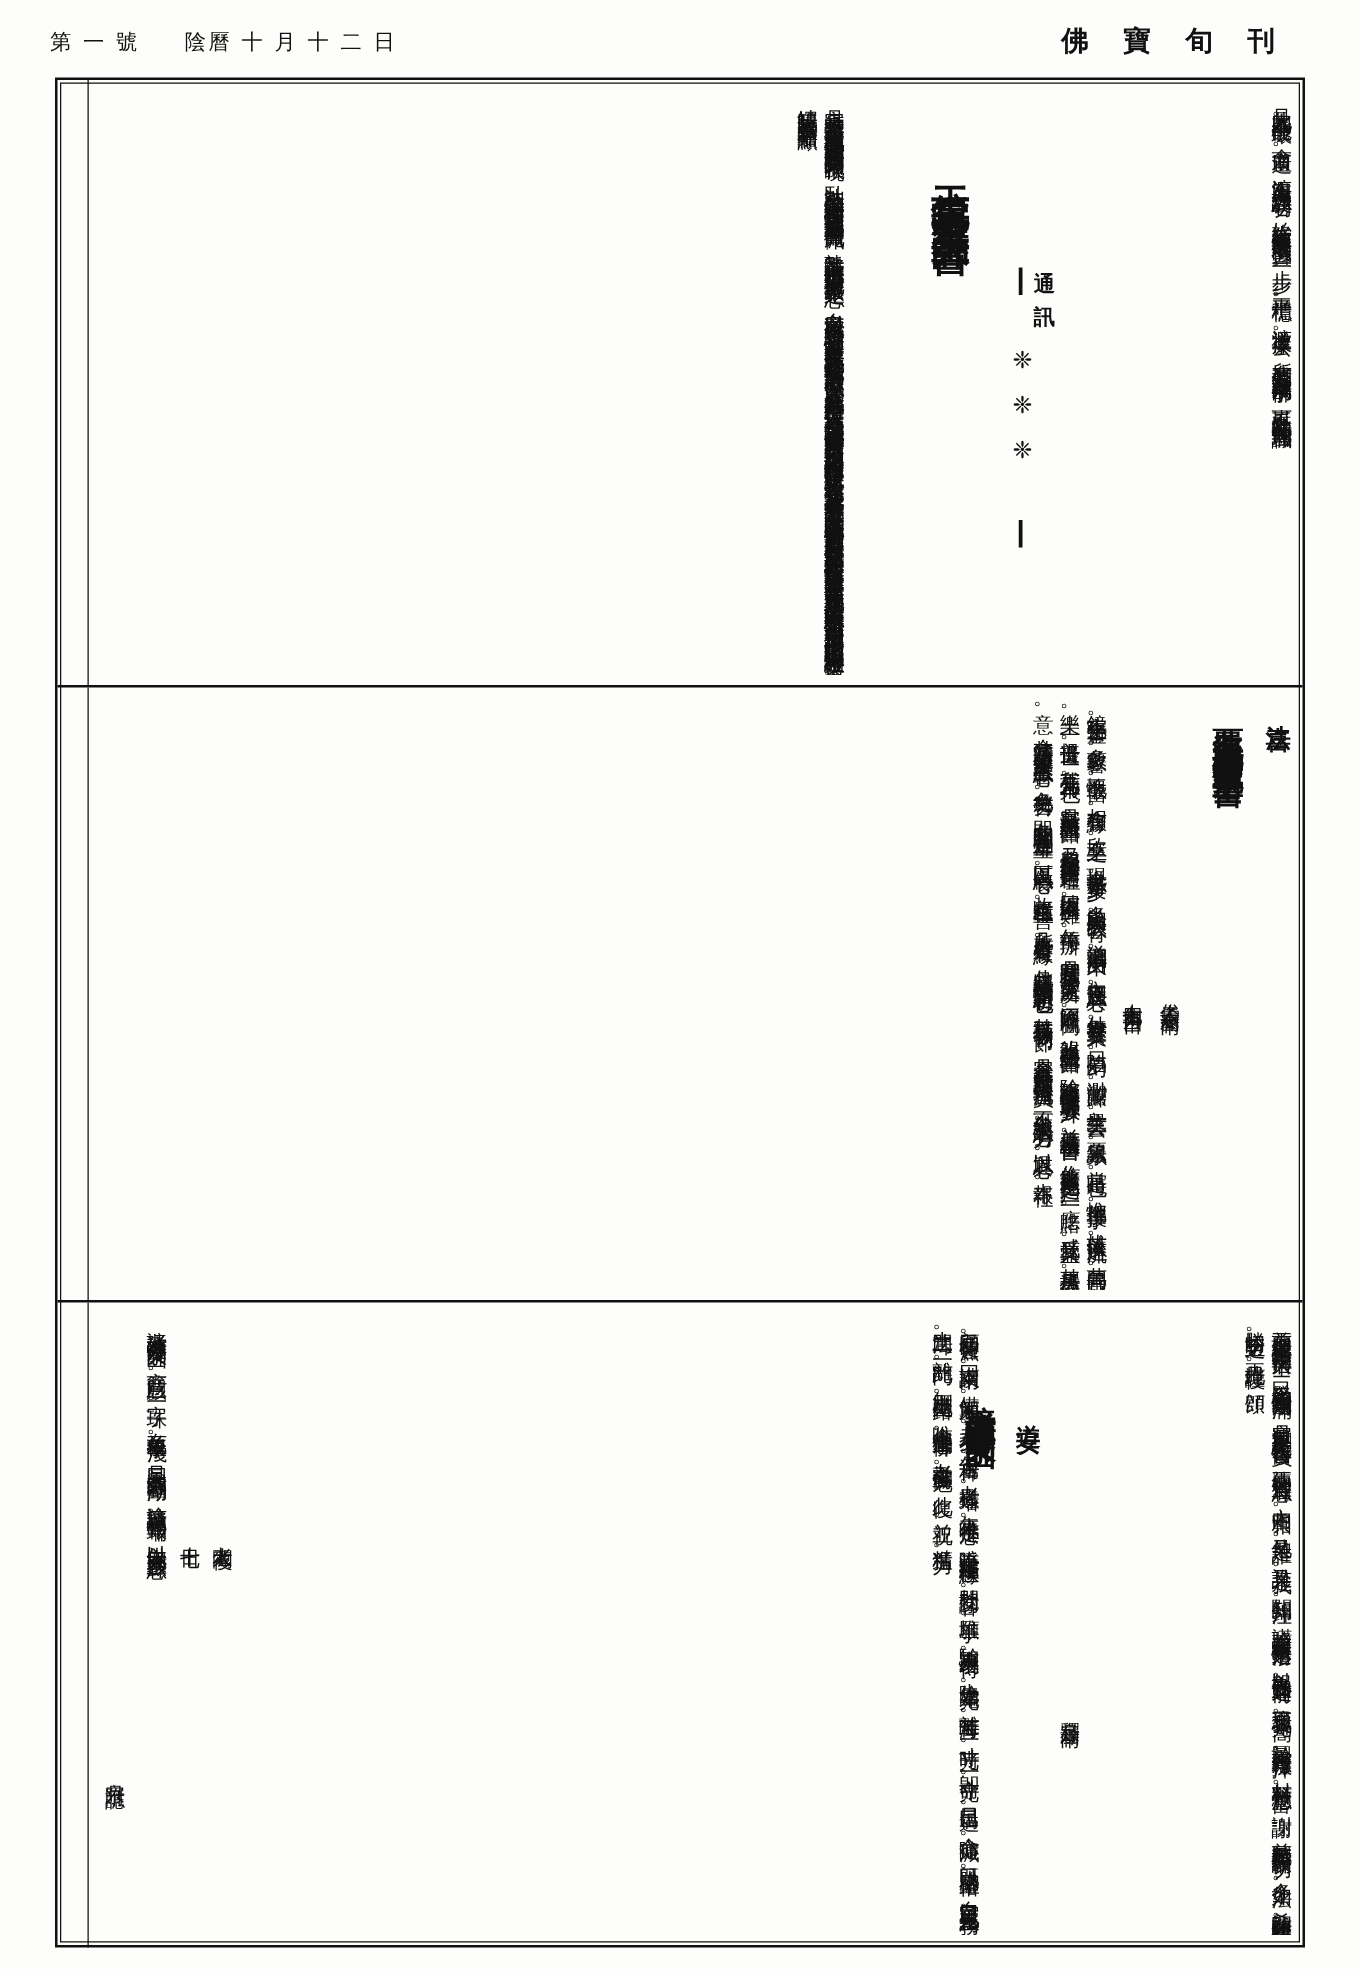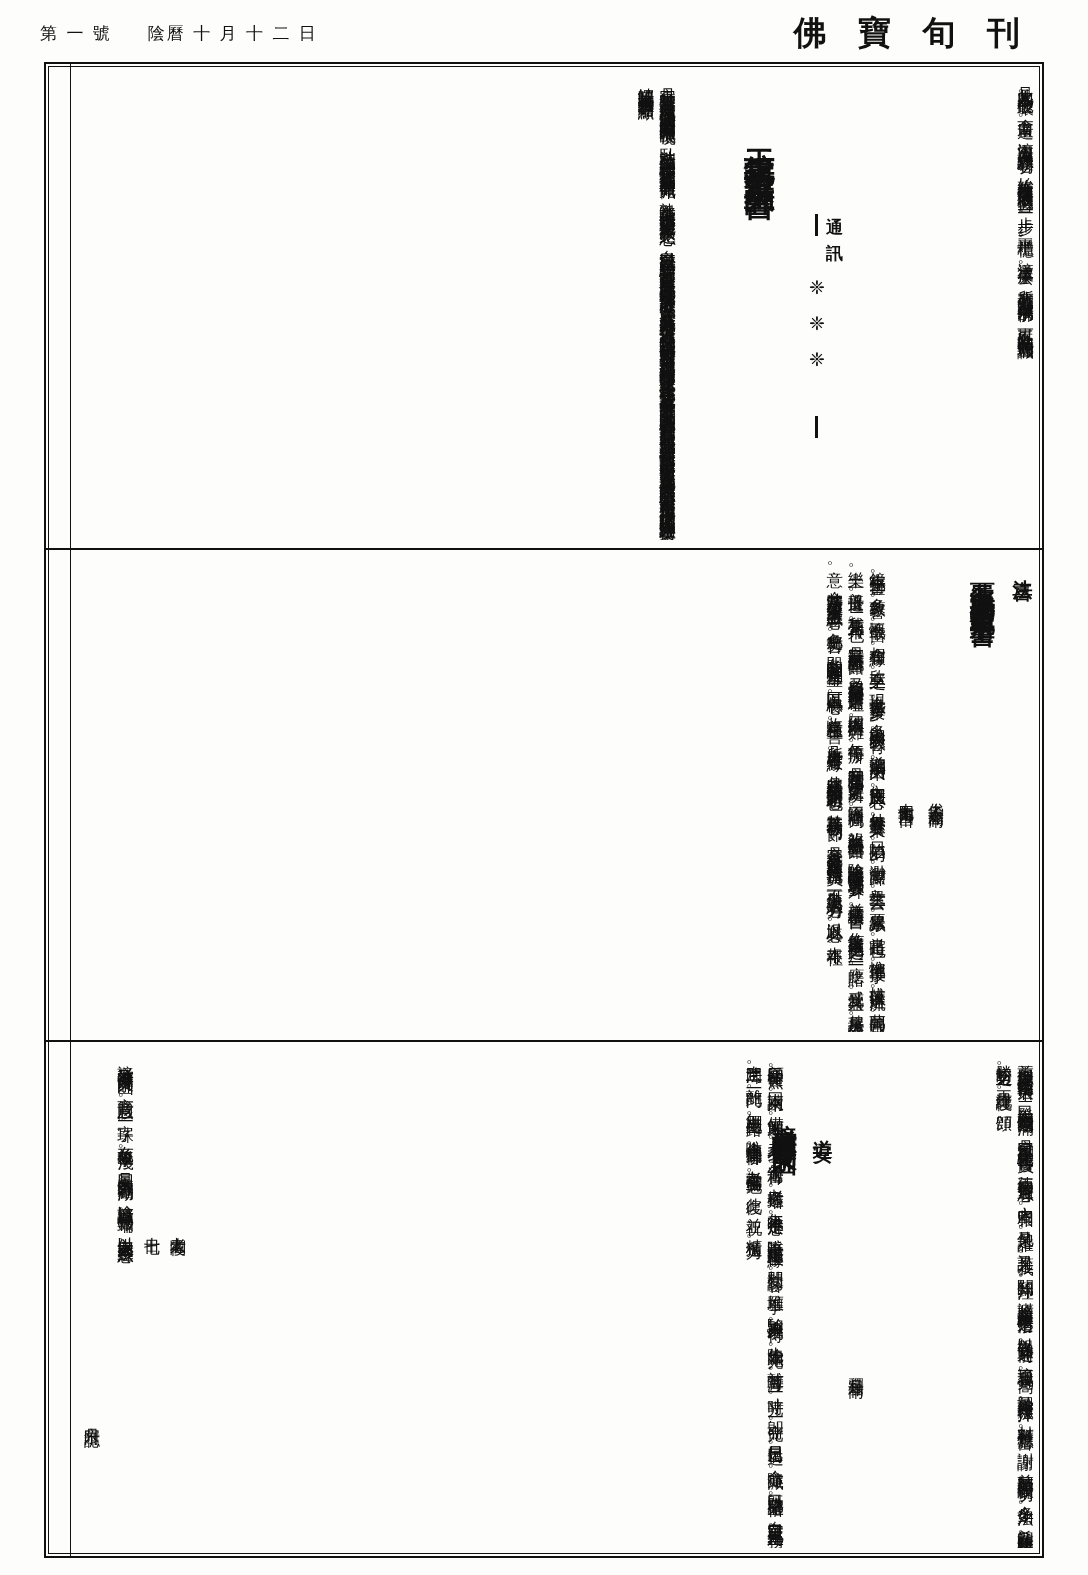--- a/index.html
+++ b/index.html
@@ -37,21 +37,21 @@
   .masthead .mh-left,
   .masthead .mh-right {
     display: flex;
     align-items: center;
     gap: 36px;
     font-size: 17px;
     letter-spacing: 2px;
     white-space: nowrap;
   }
   .masthead .mh-title {
-    font-size: 33px;
+    font-size: 22px;
     font-weight: bold;
     letter-spacing: 10px;
     white-space: nowrap;
     padding: 0 18px;
   }
 
   
   .frame {
     position: absolute;
     left: 44px; top: 62px;

